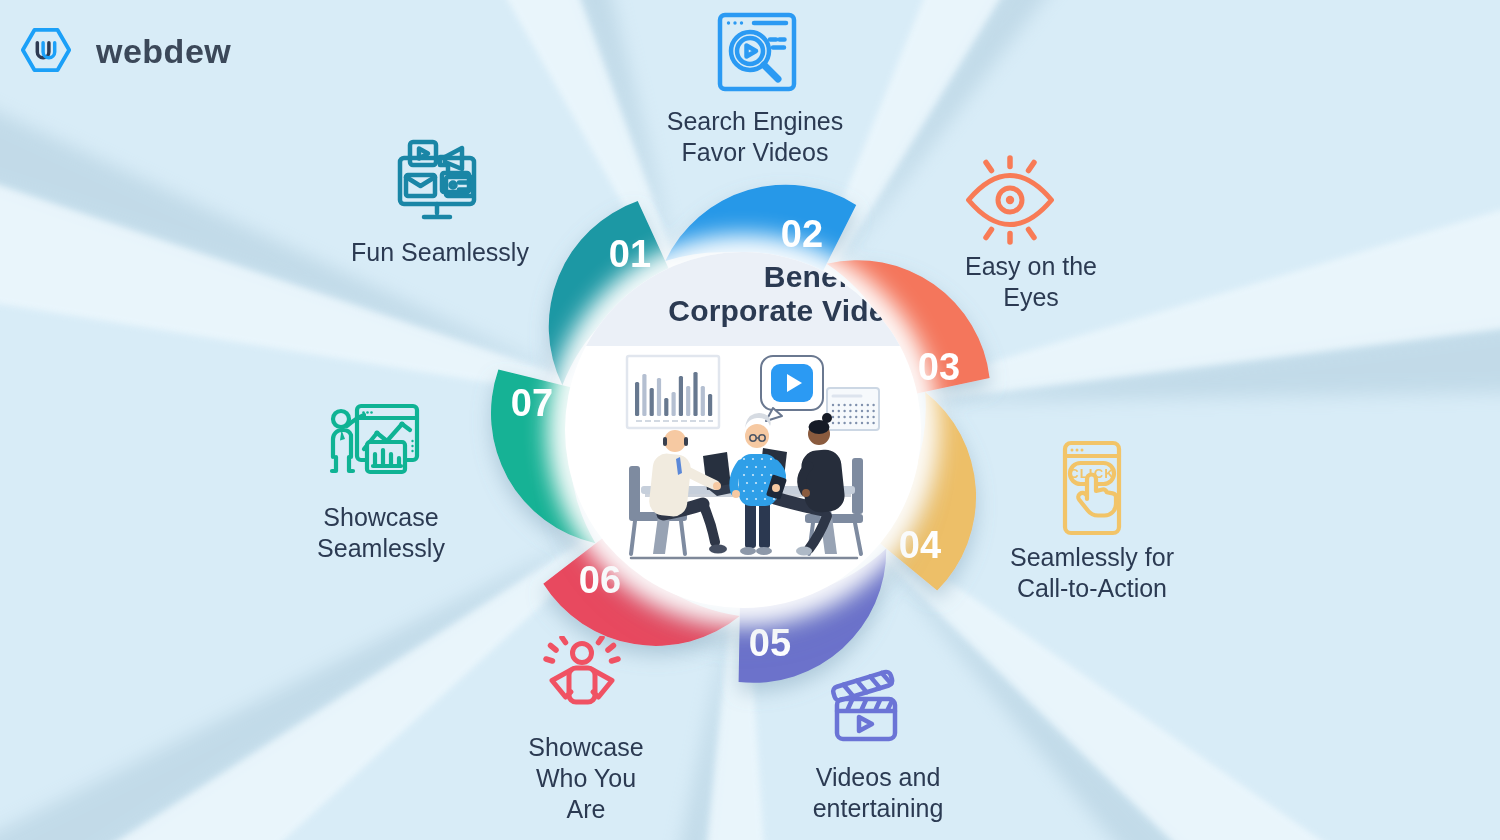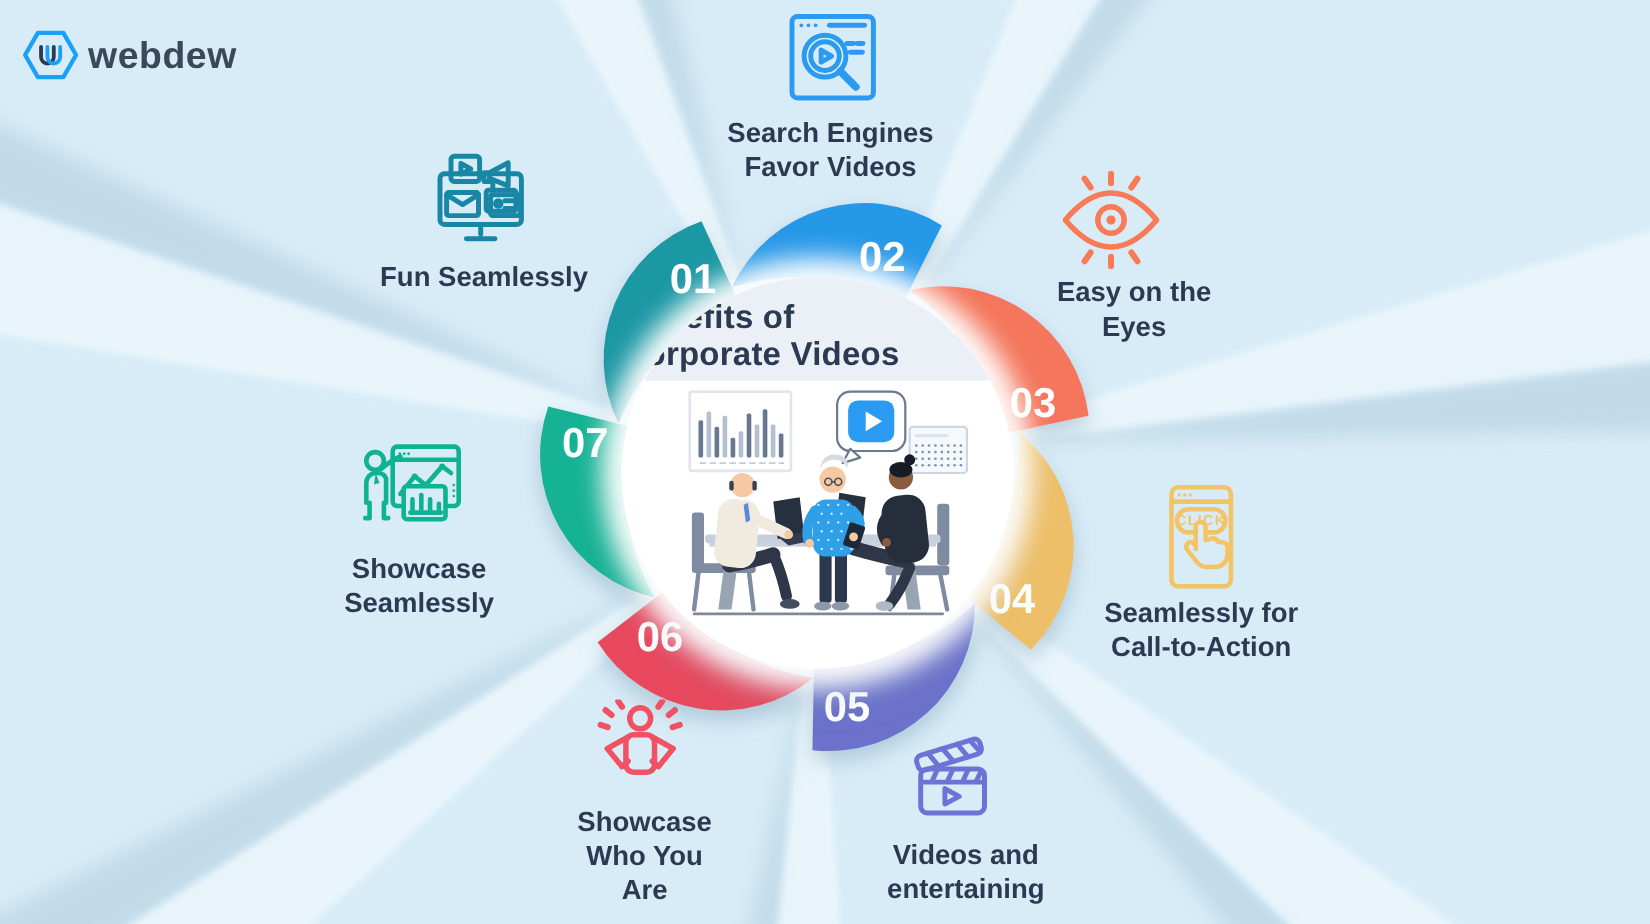--- a/index.html
+++ b/index.html
@@ -1,38 +1,38 @@
 <!DOCTYPE html>
 <html style="--bg: #d8ecf7; --logo-blue: #1ba0f8; --ink: #2b3a52;"><head>
 <meta charset="utf-8">
 <style>
   html,body{margin:0;padding:0;}
   body{font-family:"Liberation Sans","DejaVu Sans",sans-serif;}
   #stage{position:relative;width:1500px;height:840px;background:var(--bg,#d8ecf7);overflow:hidden;}
   #wheel-svg{position:absolute;left:0;top:0;}
   
-  #logo{position:absolute;left:18px;top:22px;display:flex;align-items:center;}
+  #logo{position:absolute;left:18px;top:22px;display:flex;align-items:center;gap:16px;}
   #logo .mark{width:56px;height:56px;}
   #logo .word{font-size:34px;font-weight:700;color:#3b4859;letter-spacing:.5px;margin-left:6px;margin-top:2px;}
   .hex{stroke:var(--logo-blue,#1ba0f8);}
   .u-blue{stroke:var(--logo-blue,#1ba0f8);}
   .u-dark{stroke:#2d3a52;}
   
   #circle{position:absolute;left:565px;top:252px;width:356px;height:356px;border-radius:50%;
     background:#ffffff;overflow:hidden;
     box-shadow:0 0 22px 18px rgba(255,255,255,.95), 0 26px 44px -12px rgba(104,143,168,.40);}
   #circle .band{position:absolute;left:0;top:0;width:100%;height:94px;background:#ebf0f7;}
-  #circle .circle-title{position:absolute;left:0;top:20px;width:100%;text-align:left;
+  #circle .circle-title{position:absolute;left:0;top:8px;width:100%;text-align:right;
     font-size:30px;line-height:34px;font-weight:800;color:var(--ink,#2b3a52);white-space:pre-line;letter-spacing:.2px;}
   #illustration{position:absolute;left:0;top:0;}
   
   .icon{position:absolute;width:100px;height:100px;}
   .icon svg{width:100%;height:100%;display:block;}
   .label{position:absolute;width:300px;text-align:center;font-size:25px;line-height:31px;
-    font-weight:700;color:var(--ink,#2b3a52);white-space:pre-line;}
+    font-weight:400;color:var(--ink,#2b3a52);white-space:pre-line;}
   .click-text{font-family:"Liberation Sans",sans-serif;font-size:13px;font-weight:700;letter-spacing:1.2px;}
   .num{font-family:"Liberation Sans",sans-serif;}
 </style>
 </head>
 <body>
 
 <div id="stage">
 
   <svg id="wheel-svg" width="1500" height="840" viewBox="0 0 1500 840">
     <defs>

